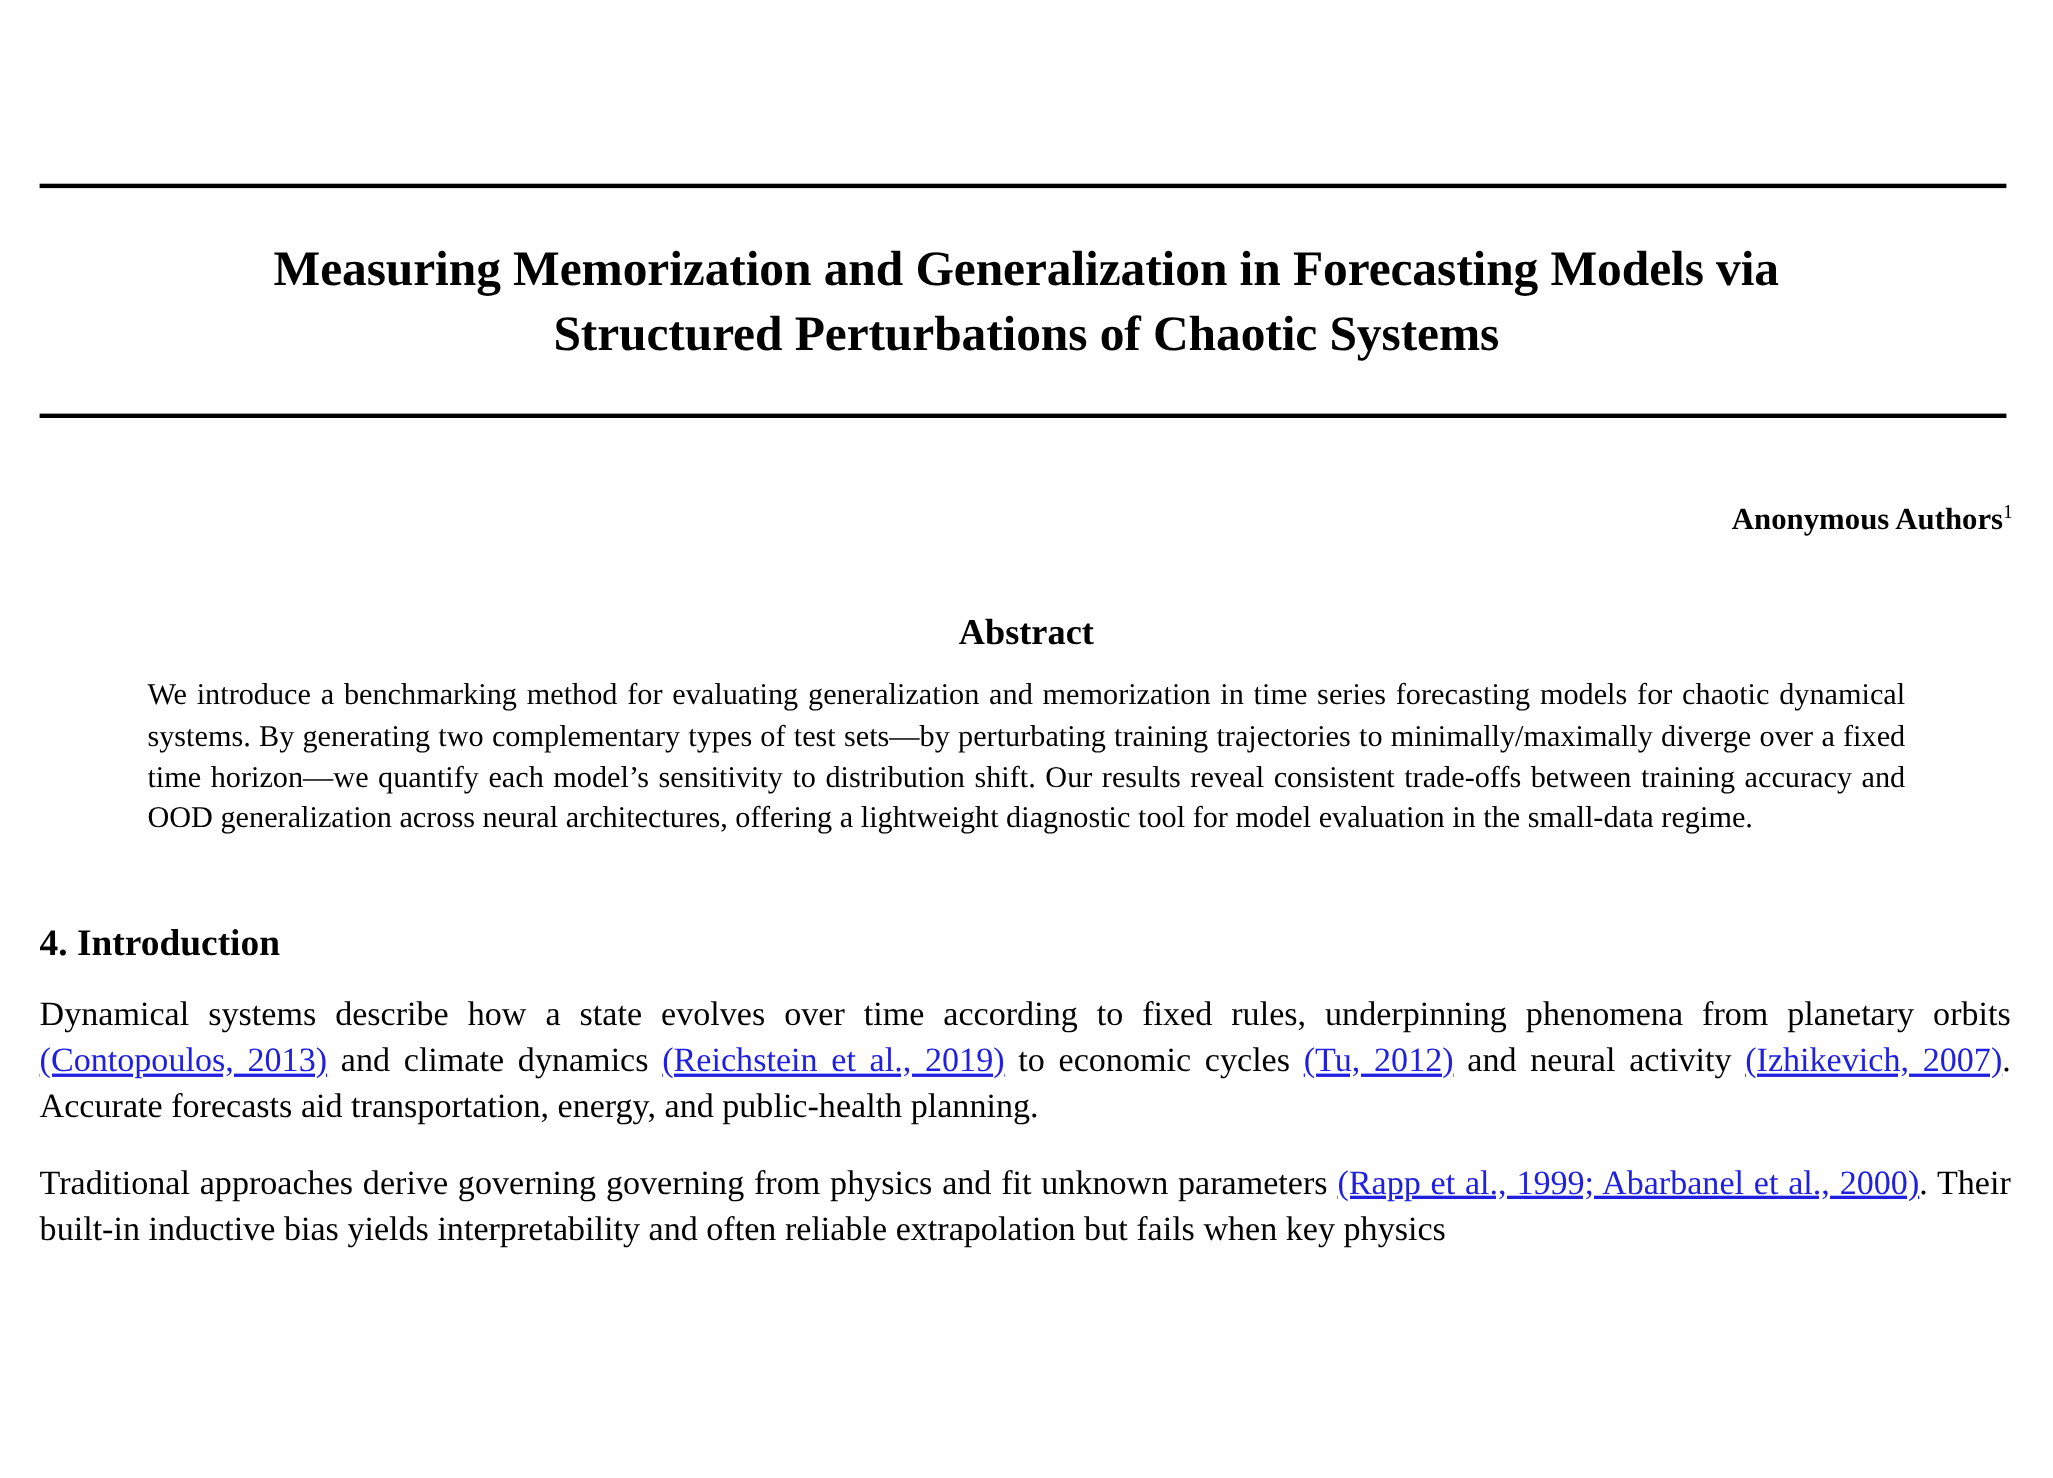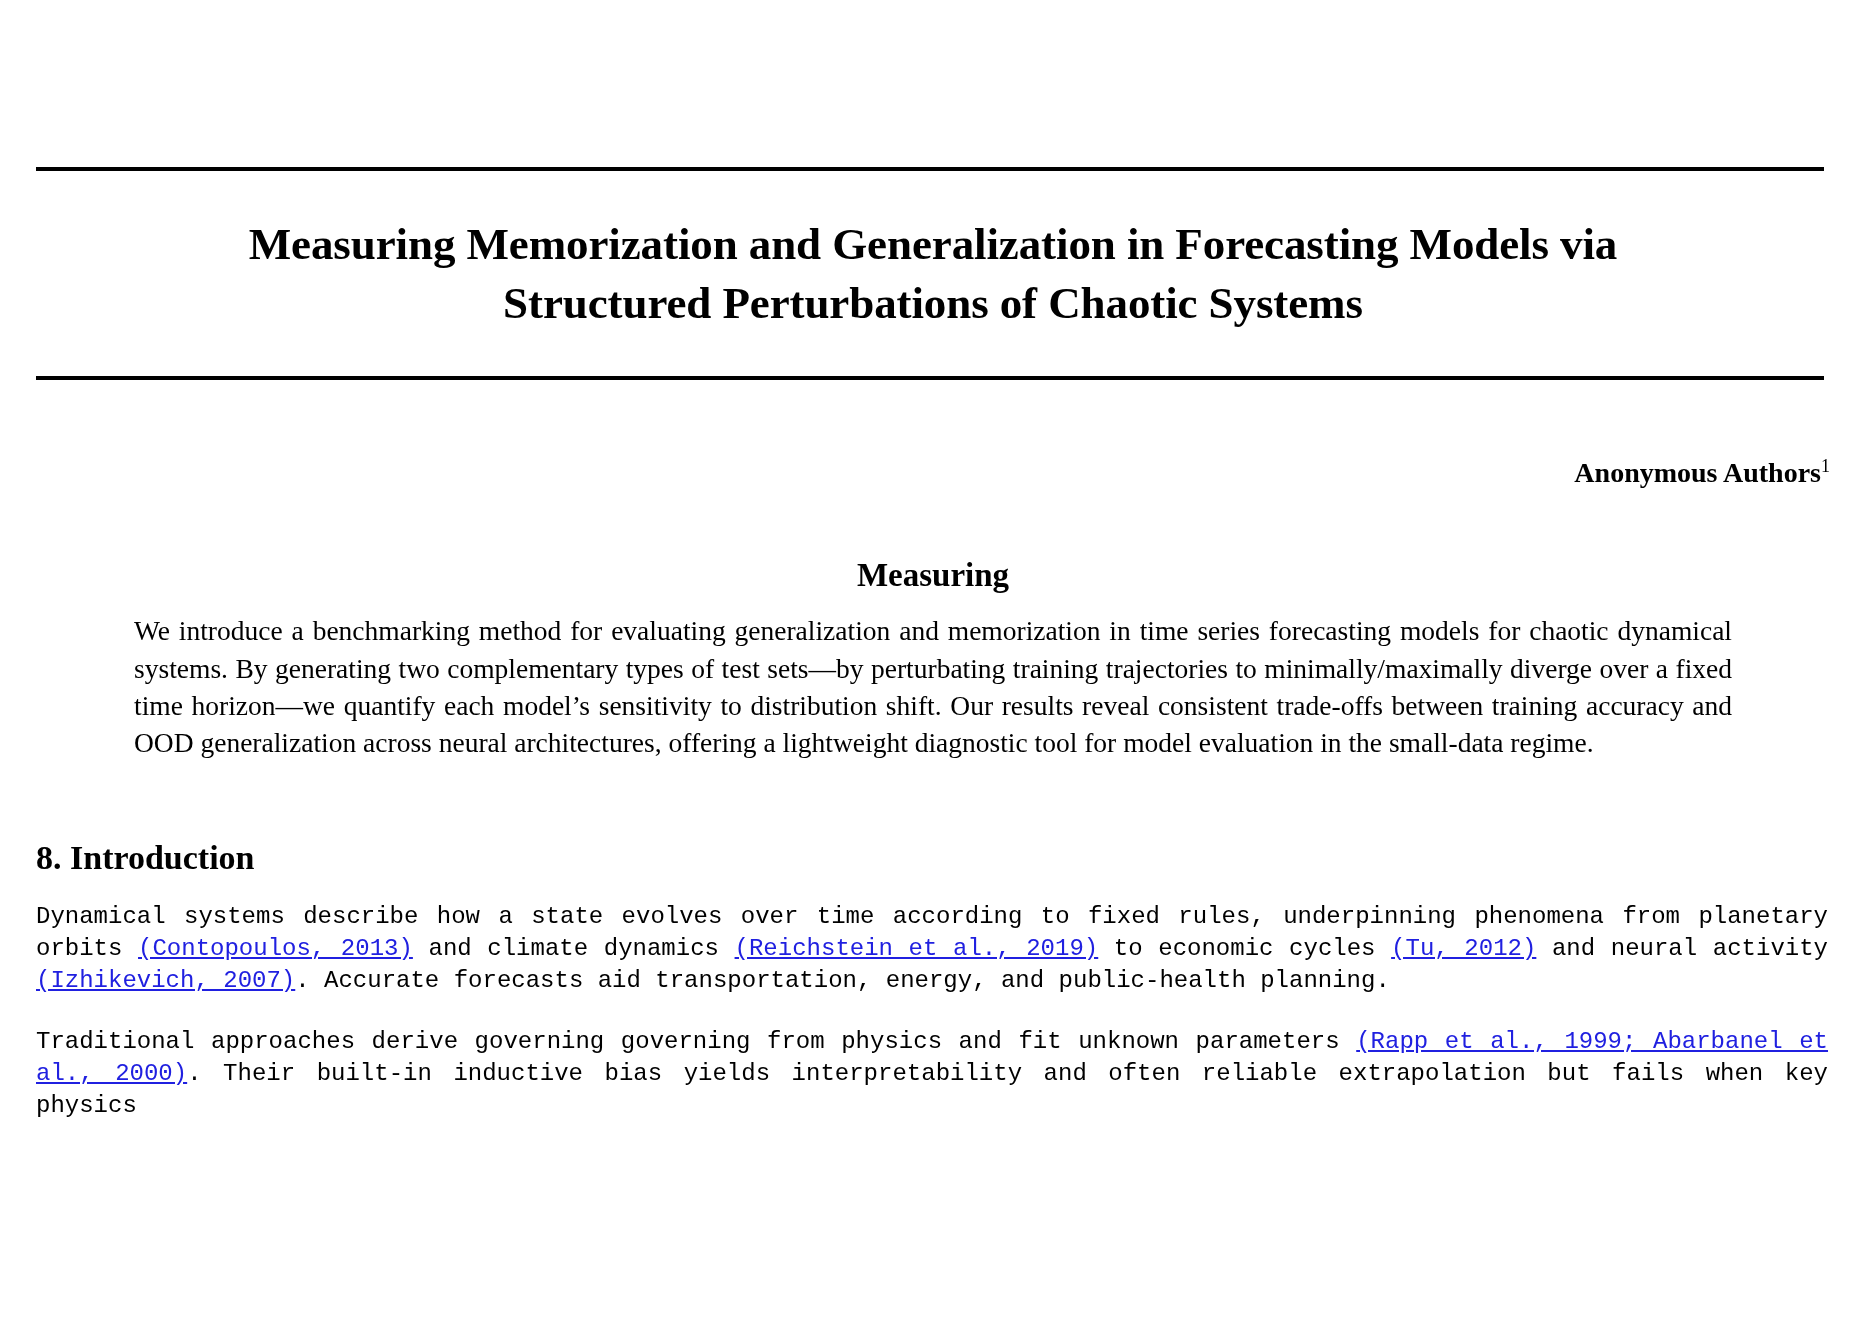--- a/index.html
+++ b/index.html
@@ -74,27 +74,26 @@
   }
 
   .section-heading {
     font-size: 34px;
     font-weight: bold;
     margin: 78px 0 0 0;
     padding-left: 0;
   }
 
   .body-para {
-    font-size: 24px;
+    font-size: 31px;
     line-height: 1.345;
     text-align: justify;
     text-justify: inter-word;
     margin: 24px 0 0 0;
     padding-right: 2px;
-    font-family: Liberation Mono, monospace;
   }
   .body-para.second { margin-top: 28px; }
 
   a.cite {
     color: #2020e0;
     text-decoration: underline;
     text-decoration-color: #2020e0;
     text-underline-offset: 2px;
   }
 </style>
@@ -106,23 +105,23 @@
   <div class="rule rule-top"></div>
 
   <h1 class="title">Measuring Memorization and Generalization in Forecasting Models via Structured Perturbations of Chaotic Systems</h1>
 
   <div class="rule rule-bottom"></div>
 
   <div class="authors">
     <span>Anonymous Authors</span><sup>1</sup>
   </div>
 
-  <h2 class="abstract-heading">Measuring</h2>
+  <h2 class="abstract-heading">Abstract</h2>
 
   <p class="abstract-body">We introduce a benchmarking method for evaluating generalization and memorization in time series forecasting models for chaotic dynamical systems. By generating two complementary types of test sets—by perturbating training trajectories to minimally/maximally diverge over a fixed time horizon—we quantify each model’s sensitivity to distribution shift. Our results reveal consistent trade-offs between training accuracy and OOD generalization across neural architectures, offering a lightweight diagnostic tool for model evaluation in the small-data regime.</p>
 
-  <h2 class="section-heading">8. Introduction</h2>
+  <h2 class="section-heading">4. Introduction</h2>
 
   <p class="body-para"><span>Dynamical systems describe how a state evolves over time according to fixed rules, underpinning phenomena from planetary orbits </span><a class="cite" href="#">(Contopoulos, 2013)</a><span> and climate dynamics </span><a class="cite" href="#">(Reichstein et al., 2019)</a><span> to economic cycles </span><a class="cite" href="#">(Tu, 2012)</a><span> and neural activity </span><a class="cite" href="#">(Izhikevich, 2007)</a><span>. Accurate forecasts aid transportation, energy, and public-health planning.</span></p>
 
   <p class="body-para second"><span>Traditional approaches derive governing governing from physics and fit unknown parameters </span><a class="cite" href="#">(Rapp et al., 1999; Abarbanel et al., 2000)</a><span>. Their built-in inductive bias yields interpretability and often reliable extrapolation but fails when key physics</span></p>
 
 </div>
 
 </body></html>

